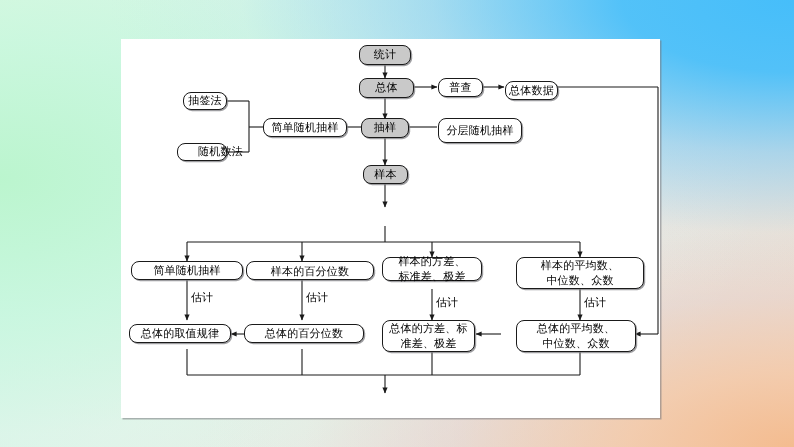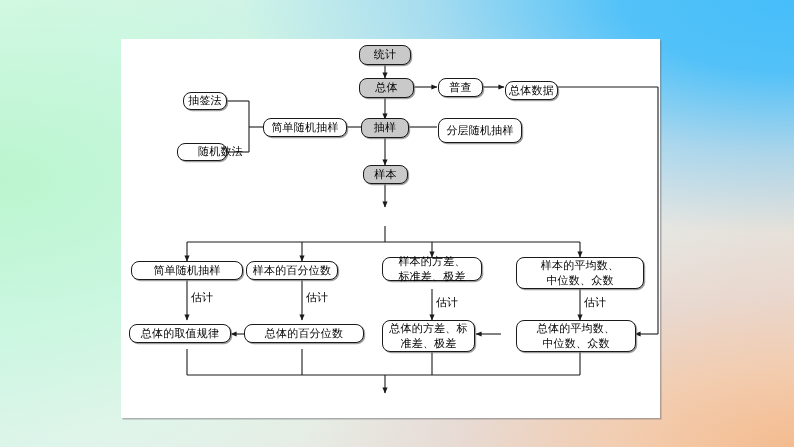--- a/index.html
+++ b/index.html
@@ -127,21 +127,21 @@
 
     <div class="node shaded" style="left:240px;top:79px;width:48px;height:20px;">抽样</div>
 
     <div class="node" style="left:317px;top:79px;width:84px;height:25px;">分层随机抽样</div>
 
     <div class="node shaded" style="left:242px;top:126px;width:45px;height:19px;">样本</div>
 
 
     <div class="node" style="left:10px;top:222px;width:112px;height:19px;">简单随机抽样</div>
 
-    <div class="node" style="left:125px;top:222px;width:92px;height:19px;">样本的百分位数</div>
+    <div class="node" style="left:125px;top:222px;width:128px;height:19px;font-family:Liberation Serif, serif;">样本的百分位数</div>
 
     <div class="node two-line" style="left:261px;top:218px;width:100px;height:24px;flex-direction:column;">
       <span class="ln">样本的方差、</span>
       <span class="ln">标准差、极差</span>
     </div>
 
     <div class="node two-line" style="left:395px;top:218px;width:128px;height:32px;flex-direction:column;">
       <span class="ln">样本的平均数、</span>
       <span class="ln">中位数、众数</span>
     </div>

